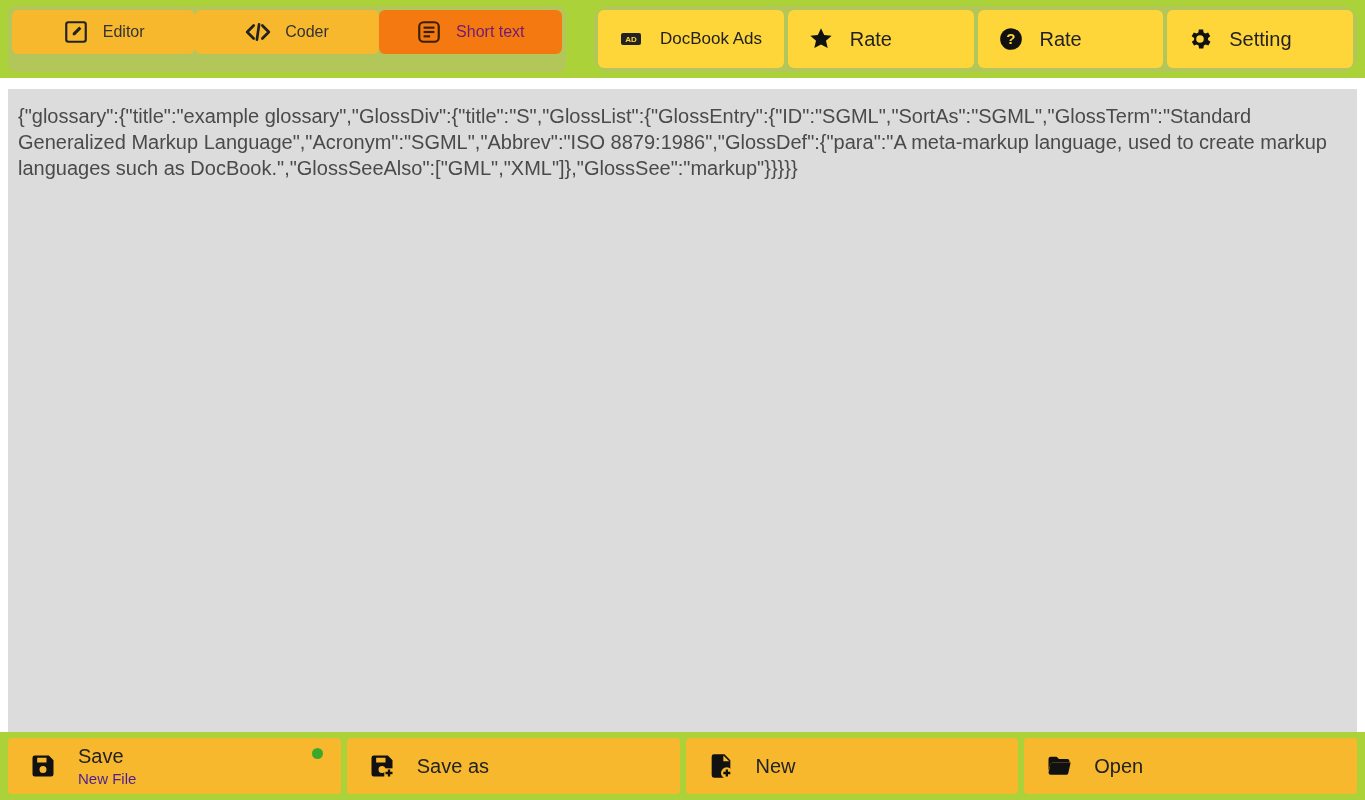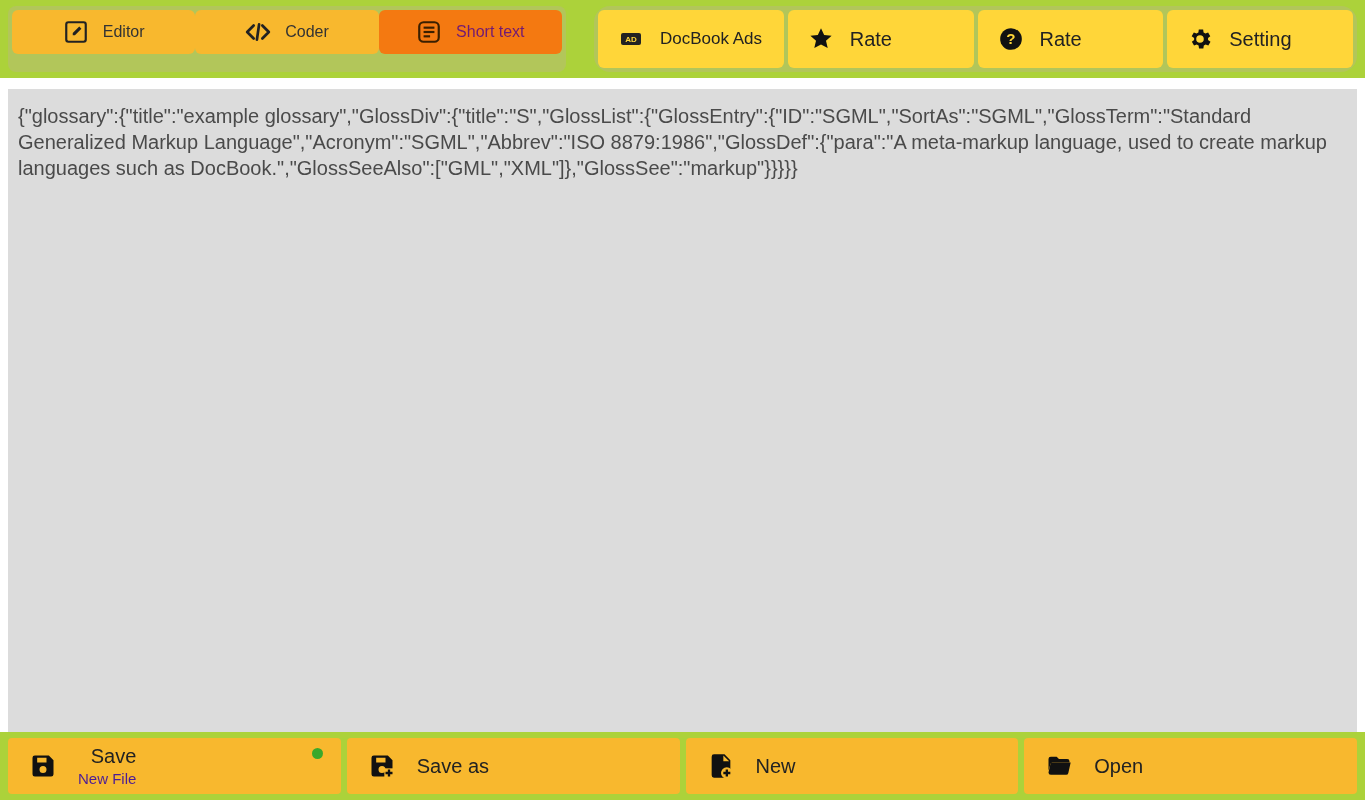--- a/index.html
+++ b/index.html
@@ -96,21 +96,20 @@
     background: #f8b82e;
     border-radius: 4px;
     display: flex;
     align-items: center;
     gap: 20px;
     padding: 0 20px;
     font-size: 20px;
     color: #222;
     cursor: pointer;
     position: relative;
-    text-align: right;
   }
   .bbtn .ic { width: 30px; height: 30px; display:flex; align-items:center; justify-content:center; }
   .bbtn .labels { display:flex; flex-direction:column; }
   .bbtn .sub { font-size: 15px; color: #4c1d95; margin-top: 2px; }
   .dot {
     position: absolute;
     top: 10px;
     right: 18px;
     width: 11px;
     height: 11px;

